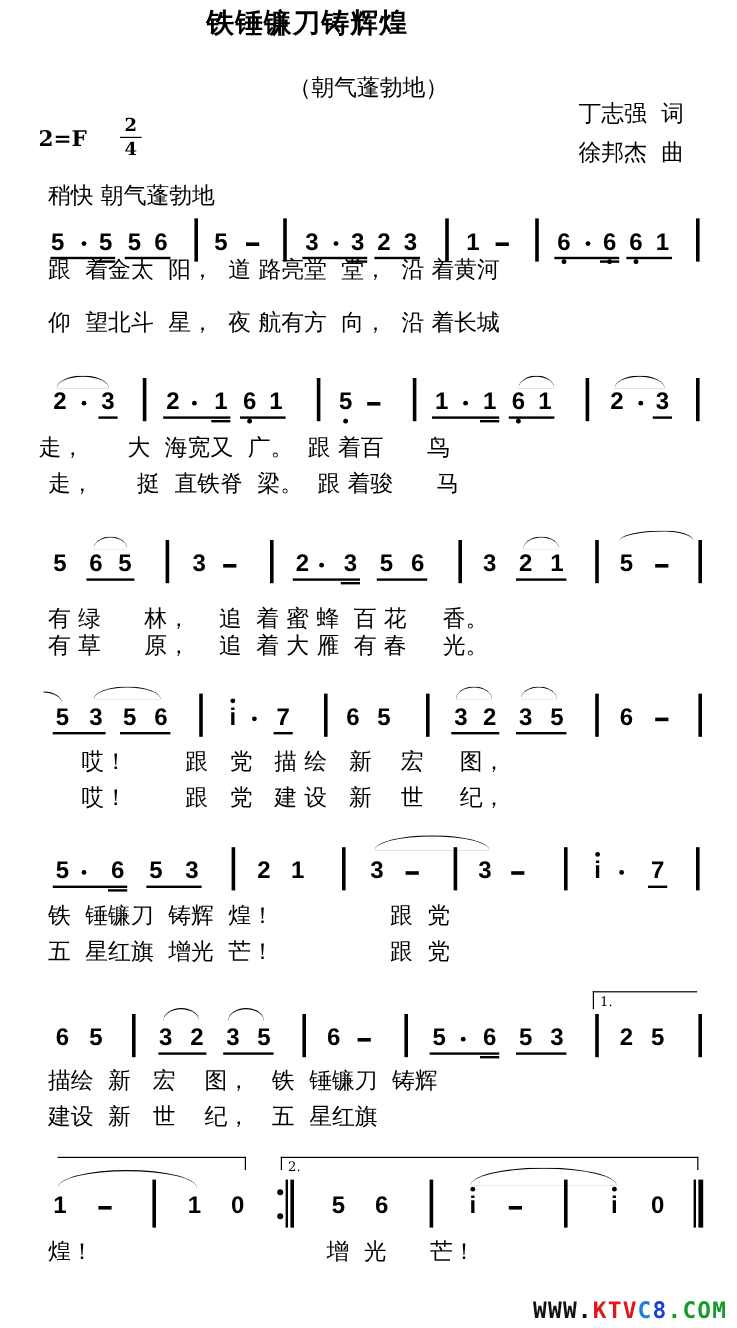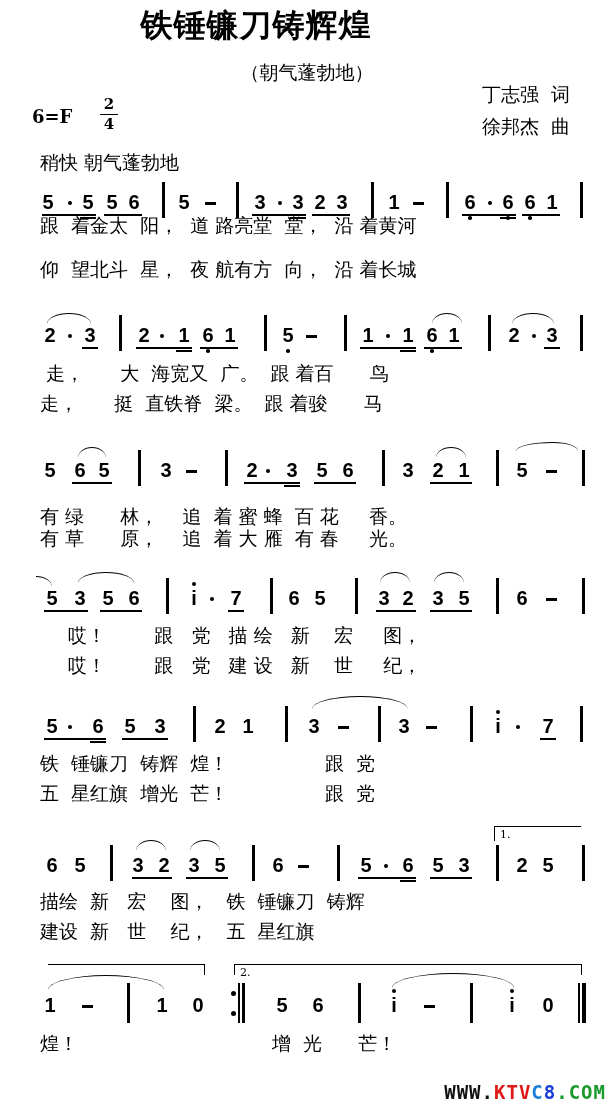--- a/index.html
+++ b/index.html
@@ -1,18 +1,18 @@
 <!DOCTYPE html>
 <html><head>
 <meta charset="utf-8">
 <style>
   html, body { margin: 0; padding: 0; background: #ffffff; }
   body { width: 614px; height: 1107px; position: relative; overflow: hidden; color: #000; font-family: "DejaVu Sans", sans-serif; }
   .abs { position: absolute; }
-  .title { left: 0; width: 512px; top: 4px; text-align: center; font-size: 32px; font-weight: bold; letter-spacing: 1px; }
+  .title { left: 0; width: 512px; top: 4px; text-align: center; font-size: 23px; font-weight: bold; letter-spacing: 1px; }
   .subtitle { left: 0; width: 614px; top: 60px; text-align: center; font-size: 19px; }
   .credit { font-size: 19px; white-space: pre; }
   .key { left: 32px; top: 106px; font-size: 18px; font-weight: bold; font-family: "DejaVu Serif", serif; }
   .tsig { left: 100px; top: 96px; width: 18px; text-align: center; font-size: 15px; font-weight: bold; line-height: 17px; font-family: "DejaVu Serif", serif; }
   .tsig .num { display: block; }
   .tsig .bar { display: block; border-top: 1.5px solid #000; margin: 1px 0; }
   .tempo { left: 40px; top: 150px; font-size: 19px; }
 
   .note { position: absolute; font-size: 20px; font-weight: bold; width: 16px; text-align: center; line-height: 20px; font-family: "Liberation Sans", sans-serif; }
   .dot-above::before { content: ""; position: absolute; left: 6px; top: -6px; width: 4px; height: 4px; border-radius: 50%; background: #000; }
@@ -30,21 +30,21 @@
   .rdot { position: absolute; width: 5px; height: 5px; border-radius: 50%; background: #000; }
   .wm { right: 8px; bottom: 4px; font-size: 19px; font-weight: bold; letter-spacing: 1px; font-family: "DejaVu Sans Mono", monospace; }
 </style>
 </head>
 <body>
 
 <div class="abs title">铁锤镰刀铸辉煌</div>
 <div class="abs subtitle">（朝气蓬勃地）</div>
 <div class="abs credit" style="left:482px;top:82px;">丁志强  词</div>
 <div class="abs credit" style="left:482px;top:114px;">徐邦杰  曲</div>
-<div class="abs key">6=F</div>
+<div class="abs key">2=F</div>
 <div class="abs tsig">
   <span class="num">2</span>
   <span class="bar"></span>
   <span class="num">4</span>
 </div>
 <div class="abs tempo">稍快 朝气蓬勃地</div>
 
 <div>
   <div class="note" style="left:40px;top:192px;">5</div>
   <div class="aug" style="left:68px;top:201px;"></div>
@@ -113,21 +113,21 @@
   <div class="ul" style="left:400px;top:350px;width:16px;"></div>
   <div class="ul" style="left:424px;top:347px;width:38px;"></div>
   <div class="bl" style="left:488px;top:315px;height:36px;"></div>
   <div class="tie" style="left:512px;top:313px;width:42px;"></div>
   <div class="note" style="left:506px;top:325px;">2</div>
   <div class="aug" style="left:532px;top:334px;"></div>
   <div class="note" style="left:544px;top:325px;">3</div>
   <div class="ul" style="left:544px;top:347px;width:16px;"></div>
   <div class="bl" style="left:580px;top:315px;height:36px;"></div>
 
-  <div class="lyr" style="left:46px;top:362px;"><span>走，</span>      <span>大</span>  <span>海</span><span>宽</span><span>又</span>  <span>广。</span>  <span>跟</span> <span>着</span><span>百</span>      <span>鸟</span></div>
+  <div class="lyr" style="left:32px;top:362px;"><span>走，</span>      <span>大</span>  <span>海</span><span>宽</span><span>又</span>  <span>广。</span>  <span>跟</span> <span>着</span><span>百</span>      <span>鸟</span></div>
   <div class="lyr" style="left:40px;top:392px;"><span>走，</span>      <span>挺</span>  <span>直</span><span>铁</span><span>脊</span>  <span>梁。</span>  <span>跟</span> <span>着</span><span>骏</span>      <span>马</span></div>
 </div>
 
 <div>
   <div class="note" style="left:42px;top:460px;">5</div>
   <div class="tie" style="left:78px;top:447px;width:28px;"></div>
   <div class="note" style="left:72px;top:460px;">6</div>
   <div class="note" style="left:96px;top:460px;">5</div>
   <div class="ul" style="left:72px;top:482px;width:40px;"></div>
   <div class="bl" style="left:138px;top:450px;height:36px;"></div>

